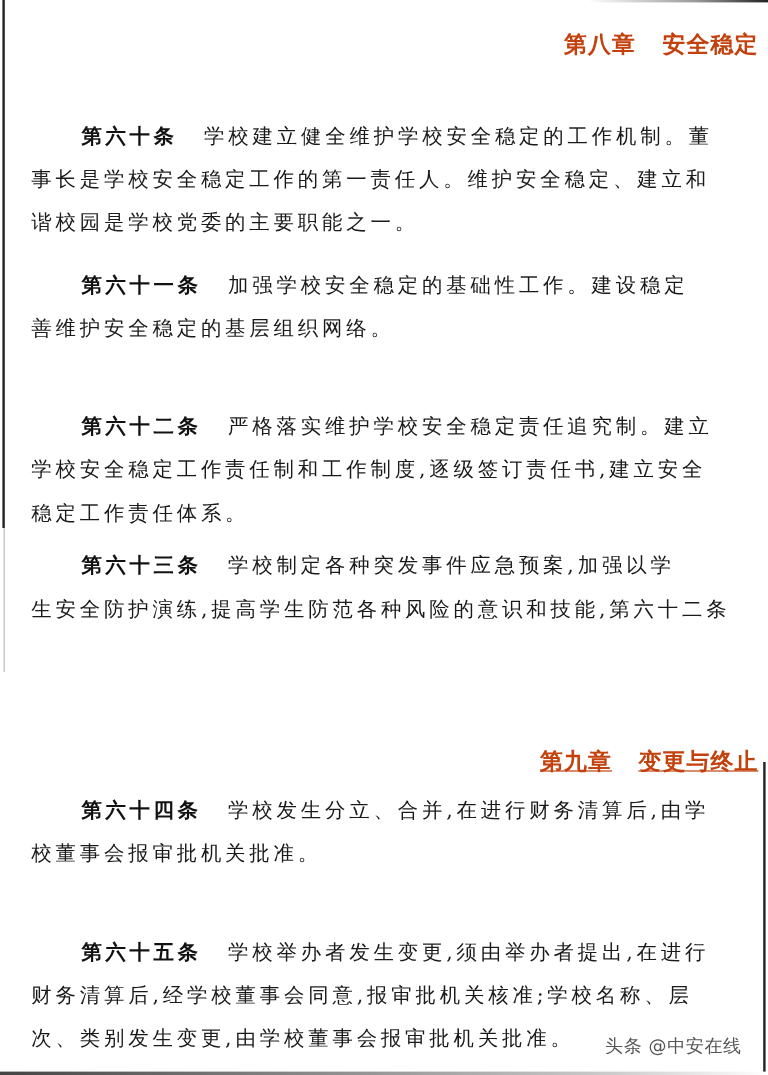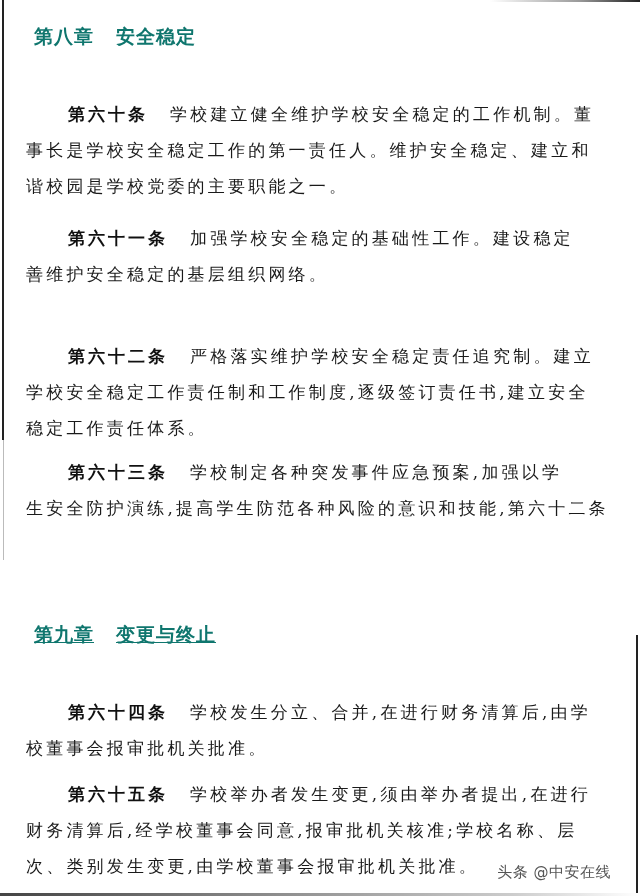--- a/index.html
+++ b/index.html
@@ -27,40 +27,40 @@
       background: linear-gradient(to right, #fff, #999 60%, #222);
     }
     .edge-bottom {
       position: absolute; left: 0; bottom: 0; width: 640px; height: 3px;
       background: linear-gradient(to right, #444, #888 40%, #ccc 80%, #fff);
     }
     .page {
       position: absolute; left: 26px; top: 0; width: 590px;
     }
     .chapter-title {
-      position: absolute; left: 8px; width: 590px; text-align: left;
+      position: absolute; left: 16px; width: 590px; text-align: right;
       font-family: "DejaVu Sans", "Liberation Sans", sans-serif;
       font-weight: bold; font-size: 19px; letter-spacing: 1px;
-      color: #0f766e;
+      color: #c2410c;
     }
     .chapter-title .gap { display: inline-block; width: 22px; }
     .article {
       position: absolute; left: 0; width: 590px;
       font-size: 17px; line-height: 36px; letter-spacing: 3.2px;
       text-align: justify;
     }
     .article .line { display: block; white-space: nowrap; height: 36px; }
     .article .line.first { padding-left: 42px; }
     .article-no {
       font-family: "DejaVu Sans", "Liberation Sans", sans-serif;
       font-weight: bold; letter-spacing: 3px; color: #111;
     }
     .article-no-gap { display: inline-block; width: 22px; }
     .watermark {
-      position: absolute; right: 29px; bottom: 14px;
+      position: absolute; right: 22px; bottom: 14px;
       font-family: "DejaVu Sans", "Liberation Sans", sans-serif;
       font-size: 15px; color: #555;
       letter-spacing: 0.5px;
     }
   </style>
 </head>
 <body>
 
 <div class="edge-top"></div>
 <div class="edge-left"></div>
@@ -93,21 +93,21 @@
 
   <div class="article" style="top:454px;">
     <span class="line first"><span class="article-no">第六十三条</span><span class="article-no-gap"></span><span>学校制定各种突发事件应急预案,加强以学</span></span>
     <span class="line">生安全防护演练,提高学生防范各种风险的意识和技能,第六十二条</span>
   </div>
 
   <div class="chapter-title" style="top:622px;text-decoration:underline;">
     <span>第九章</span><span class="gap"></span><span>变更与终止</span>
   </div>
 
-  <div class="article" style="top:694px;">
+  <div class="article" style="top:658px;">
     <span class="line first"><span class="article-no">第六十四条</span><span class="article-no-gap"></span><span>学校发生分立、合并,在进行财务清算后,由学</span></span>
     <span class="line">校董事会报审批机关批准。</span>
   </div>
 
   <div class="article" style="top:776px;">
     <span class="line first"><span class="article-no">第六十五条</span><span class="article-no-gap"></span><span>学校举办者发生变更,须由举办者提出,在进行</span></span>
     <span class="line">财务清算后,经学校董事会同意,报审批机关核准;学校名称、层</span>
     <span class="line">次、类别发生变更,由学校董事会报审批机关批准。</span>
   </div>
 

